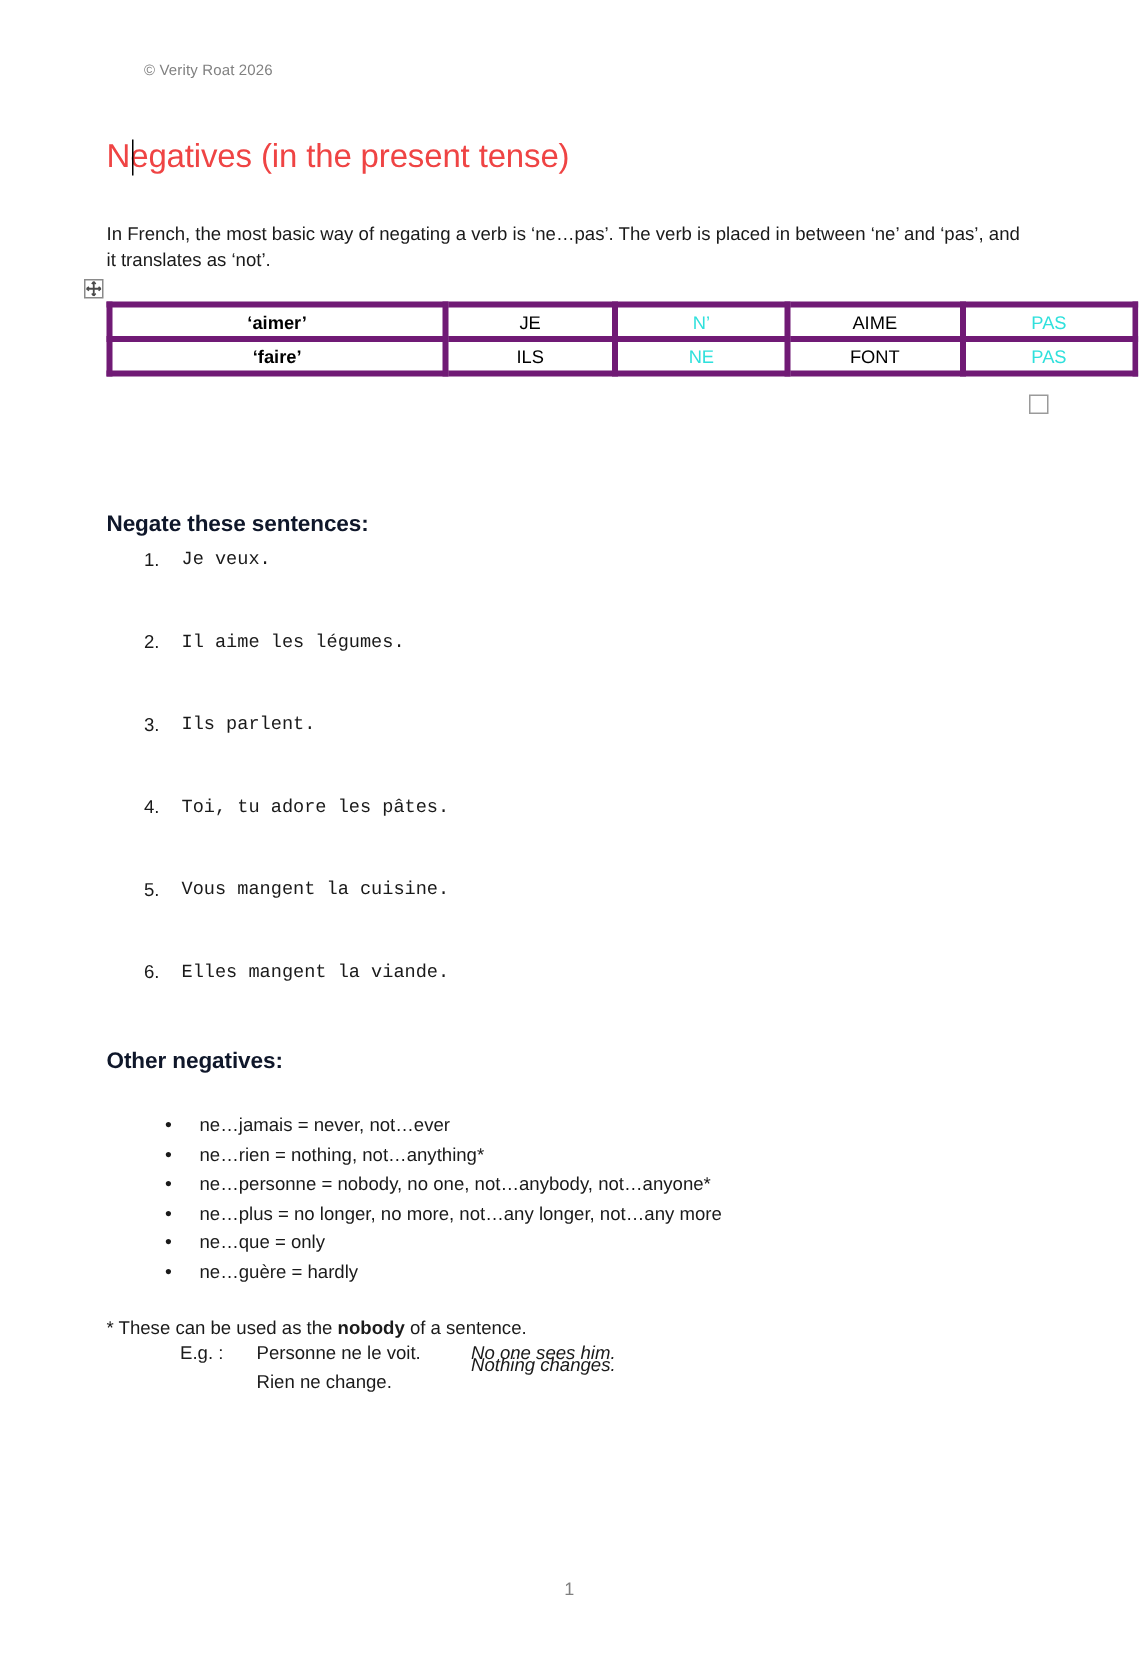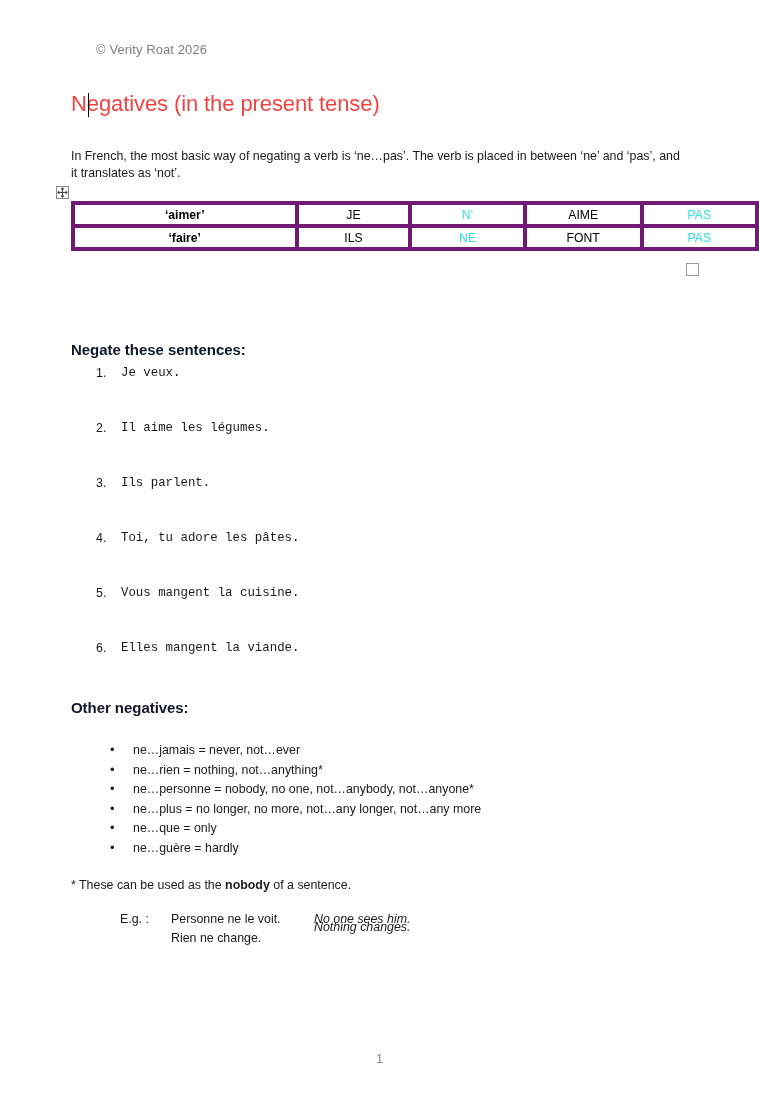--- a/index.html
+++ b/index.html
@@ -17,21 +17,21 @@
     height: 1119px;
     background: #ffffff;
     overflow: hidden;
   }
 
   
   .copyright {
     position: absolute;
     left: 96px;
     top: 42px;
-    font-size: 13px;
+    font-size: 10px;
     color: #808080;
     letter-spacing: 0.1px;
   }
 
   
   .doc-title {
     position: absolute;
     left: 71px;
     top: 91px;
     font-size: 22px;
@@ -179,21 +179,21 @@
   #footnote {
     position: absolute;
     left: 71px;
     top: 878px;
     font-size: 12.4px;
     color: #1a1a1a;
     white-space: nowrap;
   }
   .eg-grid {
     position: relative;
-    margin-top: 20px;
+    margin-top: 3px;
     height: 40px;
   }
   .eg-label {
     position: absolute;
     left: 49px;
     top: 0;
   }
   .eg-fr-1 { position: absolute; left: 100px; top: 0; }
   .eg-en-1 { position: absolute; left: 243px; top: 0; font-style: italic; }
   .eg-fr-2 { position: absolute; left: 100px; top: 19px; }

